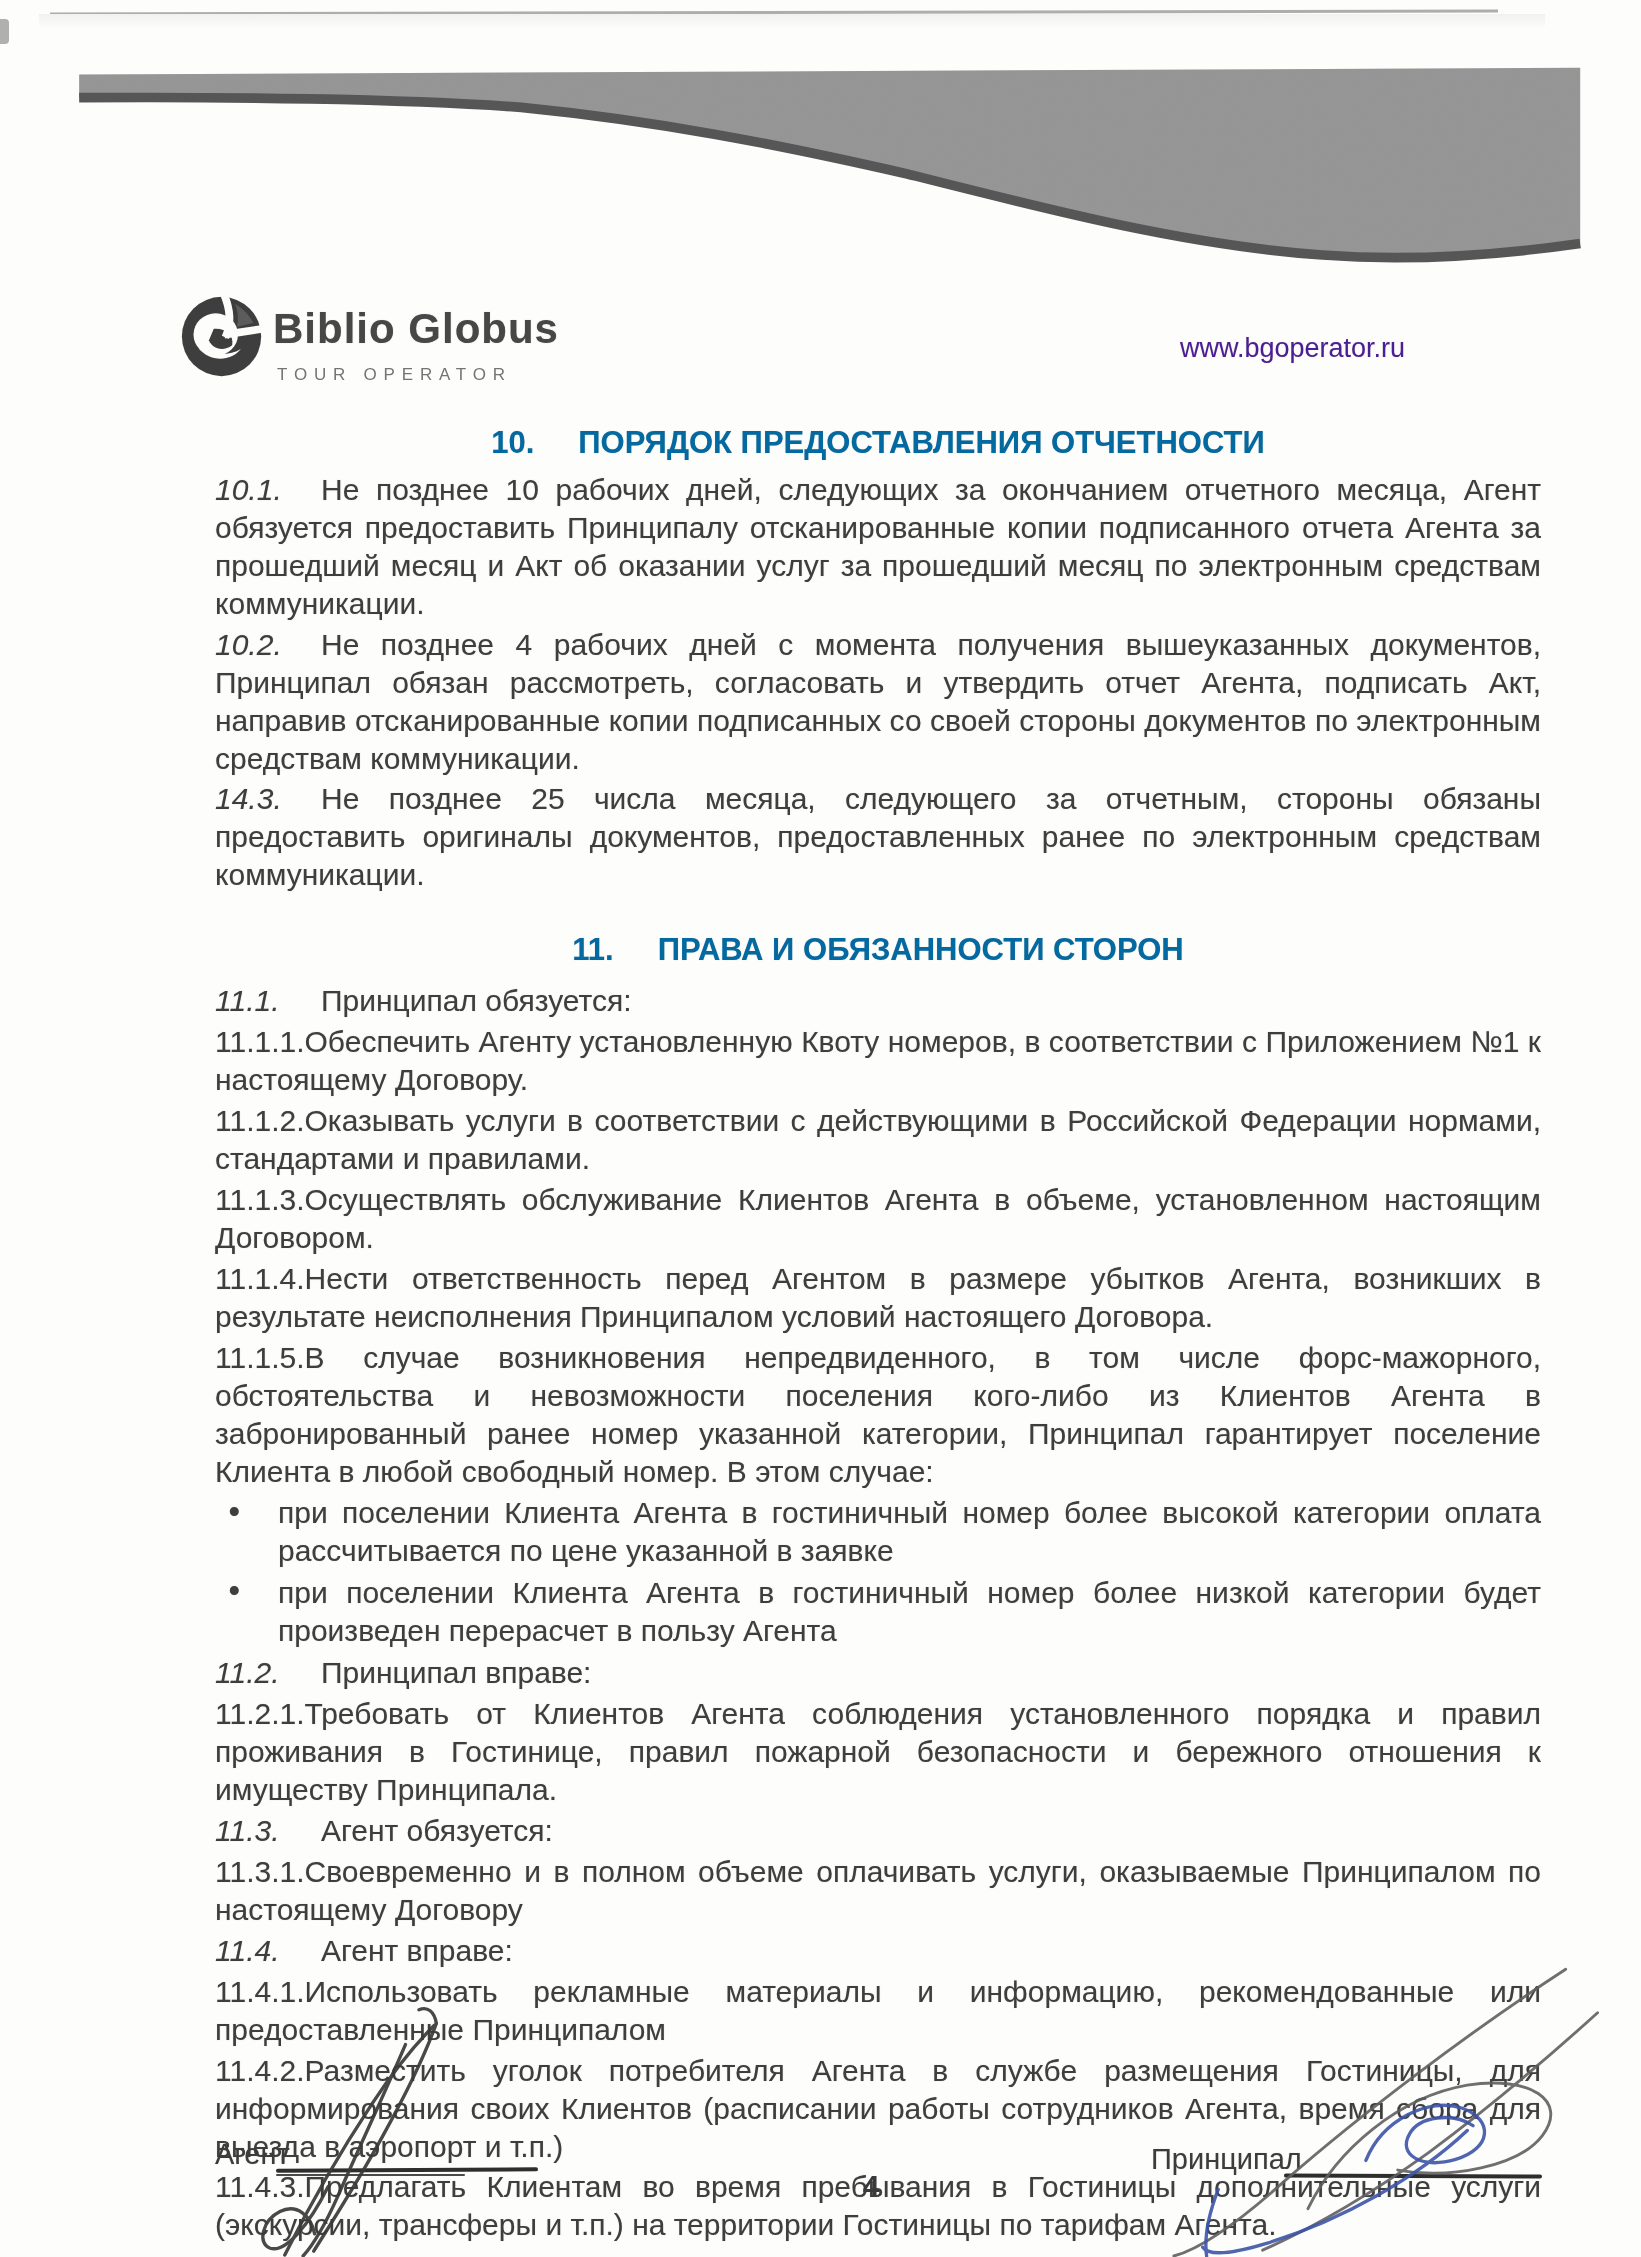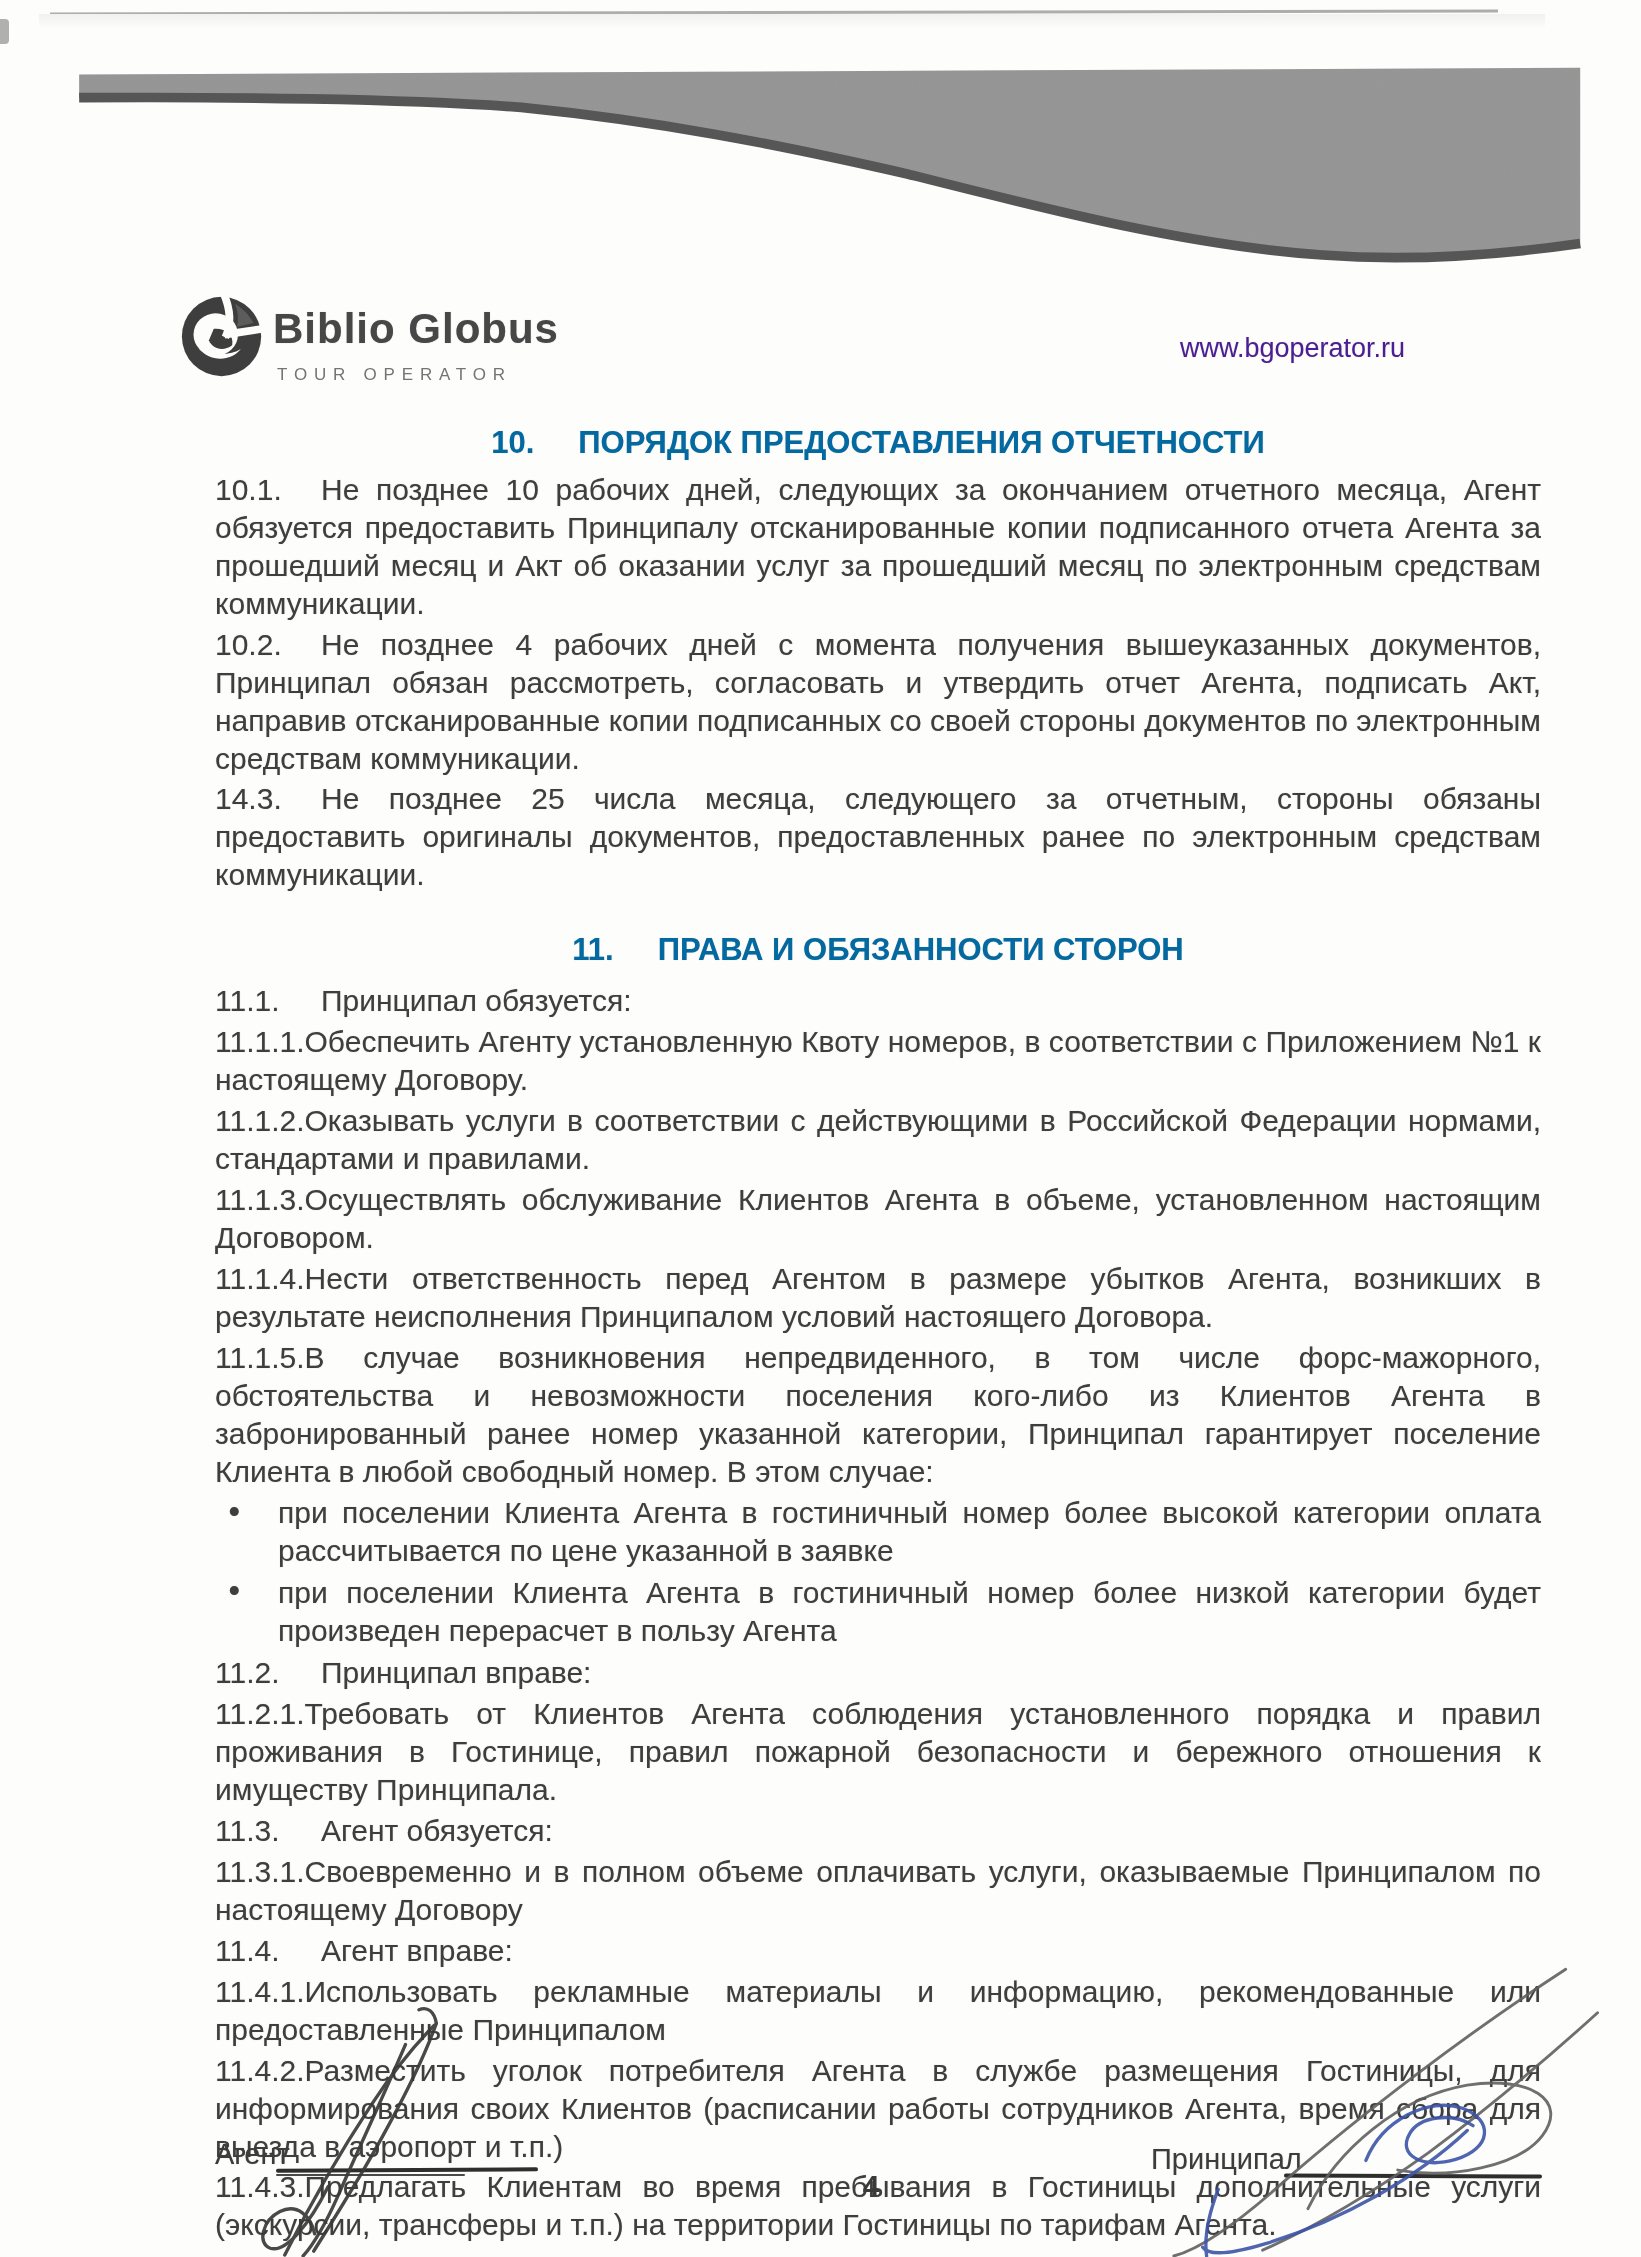--- a/index.html
+++ b/index.html
@@ -24,21 +24,21 @@
   .doc{
     position:absolute;left:215px;top:423px;width:1326px;
     font-size:30px;line-height:38px;text-align:justify;
     color:#3e3e3e;text-shadow:0 0 1px rgba(62,62,62,.32);
   }
   .doc h2{font-size:31px;line-height:39px;font-weight:bold;color:#0369a1;text-align:center;margin:0 0 8.7px 0;}
   .doc h2 .h-num{margin-right:44px;}
   .doc h2.h-second{margin-top:36px;margin-bottom:12.6px;}
   .doc p{margin:0 0 2.9px 0;}
   .num{display:inline-block;}
-  .num-w{min-width:106px;}
+  .num-w{min-width:106px;font-style:italic;}
   .num-n{min-width:89px;}
   .doc ul{list-style:none;margin:3.9px 0 2.9px 0;padding:0;}
   .doc li{position:relative;padding-left:63px;margin:0 0 3.9px 0;}
   .doc li::before{content:"\2022";position:absolute;left:13.5px;top:-1.9px;font-size:33px;}
   
   .sig-label{position:absolute;font-size:29px;color:#3c3c3c;text-shadow:0 0 1px rgba(60,60,60,.3);}
   .lbl-agent{left:215px;top:2138px;}
   .lbl-principal{left:1151px;top:2143px;}
   .sig-line{position:absolute;height:3.9px;background:#2e2e2e;border-radius:1.9px;}
   .line-agent{left:276px;top:2168px;width:262px;transform:rotate(-.3deg);}

